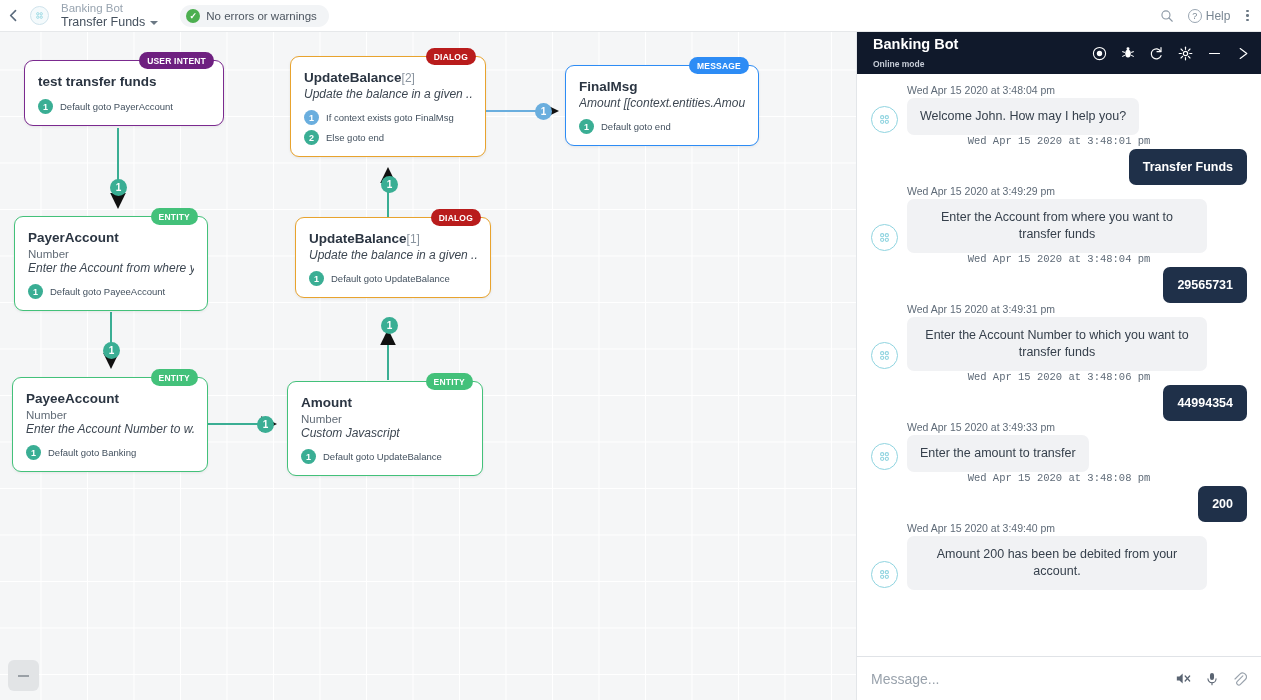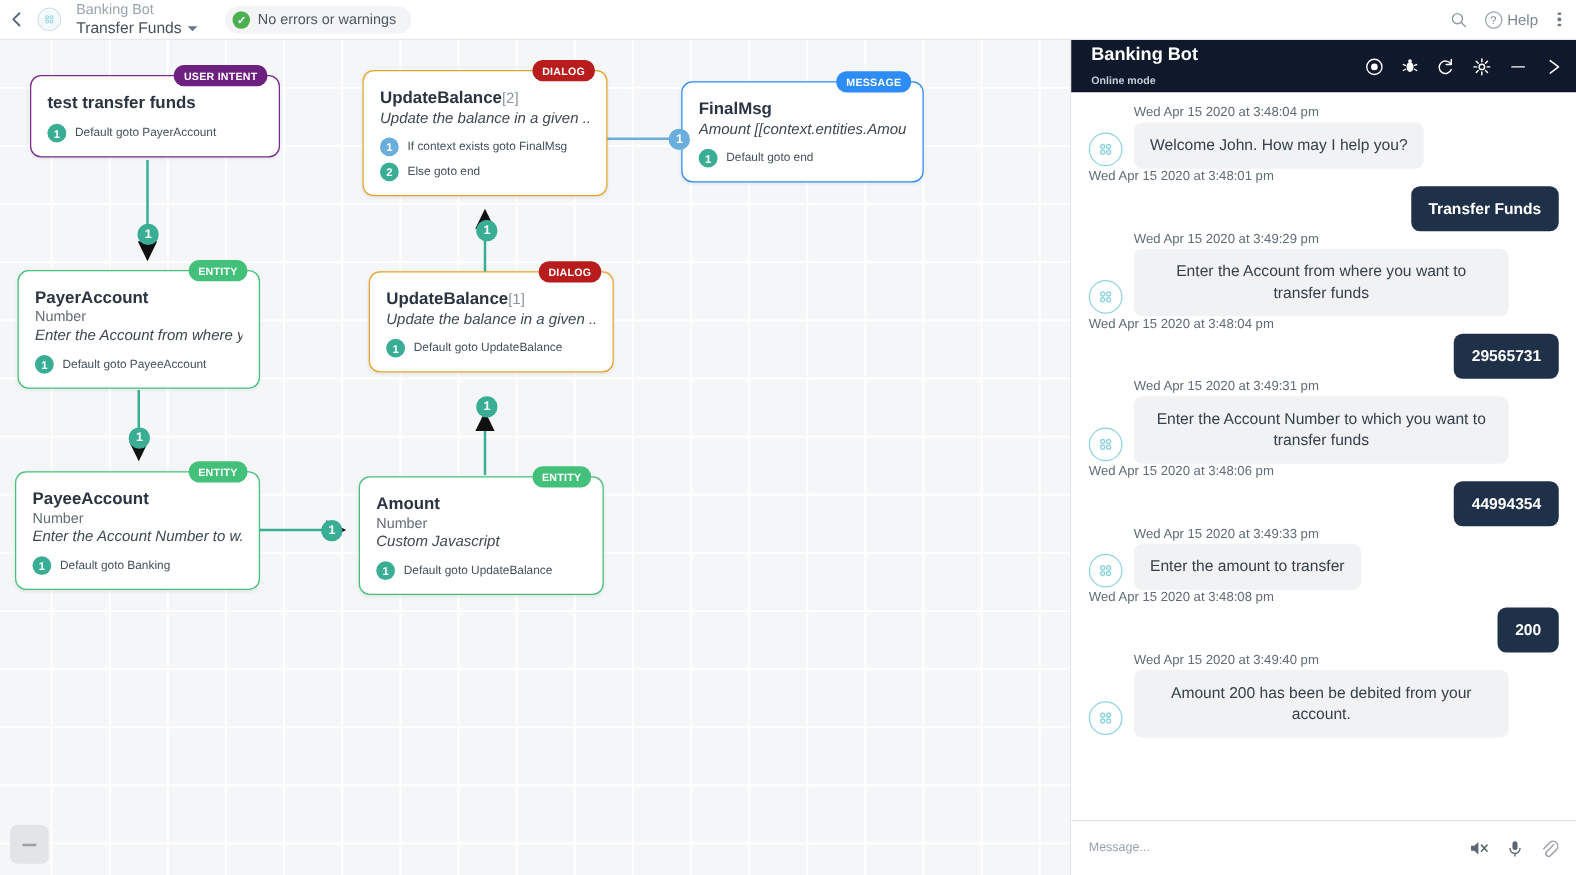--- a/index.html
+++ b/index.html
@@ -141,21 +141,21 @@
   .chat-mode { color: #c6ccd6; font-size: 8.5px; font-weight: bold; margin-top: 7px; }
   .chat-hicons { margin-left: auto; display: flex; align-items: center; gap: 14px; color: #fff; }
   .chat-hicons .ci { cursor: pointer; display: flex; align-items: center; justify-content: center; }
 
   .chat-body {
     flex: 1 1 auto; overflow: hidden; padding: 10px 14px 4px 14px;
     background: #fff;
   }
   .msg-group { margin-bottom: 0; }
   .msg-time { font-size: 10.5px; color: #5f6b78; margin-bottom: 2px; }
-  .msg-time.right { text-align: left; }
+  .msg-time.right { text-align: center; font-family: Liberation Mono, monospace; }
   .row-bot { display: flex; align-items: flex-end; gap: 9px; text-align: center; }
   .bot-av {
     width: 27px; height: 27px; border-radius: 50%; border: 1.3px solid #8fd4e0;
     background: #fff; display: flex; align-items: center; justify-content: center;
     flex: 0 0 auto; margin-bottom: 2px;
   }
   .bot-av svg { width: 15px; height: 15px; }
   .bubble-bot {
     background: #f1f2f4; color: #36404c; border-radius: 7px;
     padding: 10px 13px; font-size: 12.5px; line-height: 1.35; max-width: 300px;
@@ -163,21 +163,21 @@
   .row-user { display: flex; justify-content: flex-end; }
   .bubble-user {
     background: #1f3049; color: #ffffff; border-radius: 7px;
     padding: 10px 14px; font-size: 12.5px; font-weight: bold; line-height: 1.3;
   }
   .chat-footer {
     height: 44px; border-top: 1px solid #e0e3e7; display: flex; align-items: center;
     padding: 0 14px; gap: 13px; flex: 0 0 auto; background: #fff;
   }
   .chat-input {
-    flex: 1 1 auto; border: none; outline: none; font-size: 10px;
+    flex: 1 1 auto; border: none; outline: none; font-size: 14px;
     color: #3b4552; font-family: "Liberation Sans", sans-serif; background: transparent;
   }
   .chat-input::placeholder { color: #99a2ac; }
   .foot-ic { color: #5a6472; cursor: pointer; display: flex; align-items: center; }
 </style>
 </head>
 <body>
 
 <div class="app">
 
@@ -349,21 +349,21 @@
           <span class="conn-badge blue">1</span>
           <span class="conn-label">If context exists goto FinalMsg</span>
         </div>
         <div class="conn-row">
           <span class="conn-badge">2</span>
           <span class="conn-label">Else goto end</span>
         </div>
       </div>
     </div>
 
-    <div class="node message" style="left:545px;top:33px;width:194px">
+    <div class="node message" style="left:565px;top:33px;width:194px">
       <div class="tag message">MESSAGE</div>
       <div class="node-body">
         <div class="node-title">
           <span>FinalMsg</span>
         </div>
         <div class="node-desc">Amount [[context.entities.Amou...</div>
       </div>
       <div class="conn-list">
         <div class="conn-row">
           <span class="conn-badge">1</span>

